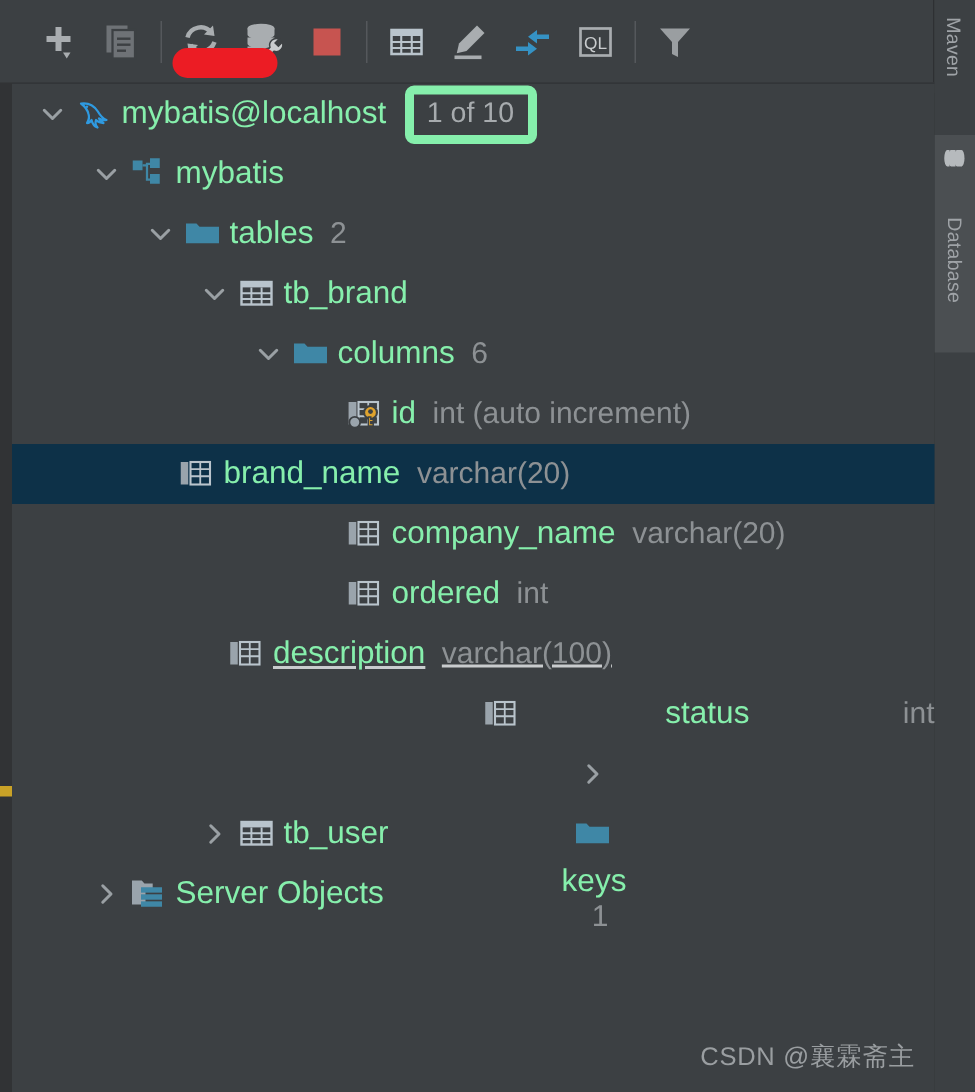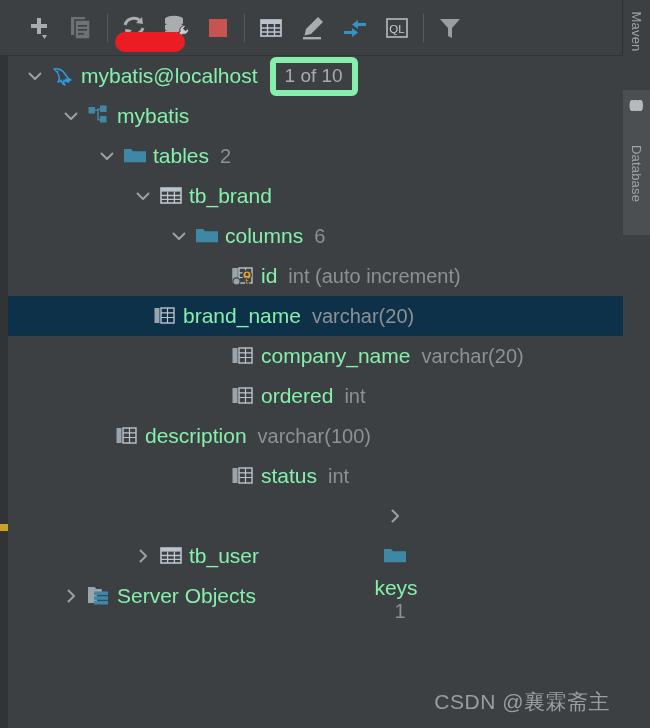--- a/index.html
+++ b/index.html
@@ -66,21 +66,21 @@
   .ico svg{display:block;}
   .lbl{color:#86efac;padding-left:3px;}
   .meta{color:#8d9194;font-size:20px;padding-left:11px;}
   .badge{
     display:inline-block;margin-left:12px;padding:2px 9px 3px;
     border:6px solid #86efac;border-radius:6px;color:#a7abae;font-size:19px;line-height:22px;
   }
 
   
   .watermark{
-    position:absolute;right:40px;bottom:12px;color:#9a9ea1;font-size:21px;
+    position:absolute;right:40px;bottom:12px;color:#9a9ea1;font-size:17px;
     letter-spacing:.5px;
   }
 </style>
 </head>
 <body>
 
 <div class="app">
 
   <div class="gutter"></div>
   <div class="gutter-top"></div>
@@ -280,21 +280,21 @@
             <rect x="2.5" y="5" width="5" height="15" fill="#9aa4ac"></rect>
             <circle cx="6.5" cy="18.5" r="3.6" fill="#9aa4ac" stroke="#3c4043" stroke-width="1.2"></circle>
             <circle cx="17" cy="12" r="4.3" fill="#dfa32e" stroke="#3c4043" stroke-width="1.4"></circle>
             <circle cx="17" cy="11.4" r="1.6" fill="#3c4043"></circle>
             <path d="M15.6 15 v6 h3.2 v-1.6 h-1.6 v-1.3 h1.6 v-1.6 h-1.6 v-1.5 z" fill="#dfa32e" stroke="#3c4043" stroke-width="1"></path>
           </svg>
         </span>
         <span class="lbl">id</span>
         <span class="meta">int (auto increment)</span>
       </div>
-      <div class="row sel" style="padding-left: 116px;">
+      <div class="row sel" style="padding-left: 82px;">
         <span class="twisty"></span>
         <span class="ico">
           <svg width="26" height="26" viewBox="0 0 26 26">
             <rect x="2.5" y="5" width="5" height="15" fill="#9aa4ac"></rect>
             <rect x="9" y="5" width="13" height="15" fill="none" stroke="#b9c4cc" stroke-width="1.4"></rect>
             <path d="M9 9.8 h13 M9 14.5 h13 M15.5 5 v15" stroke="#b9c4cc" stroke-width="1.2"></path>
           </svg>
         </span>
         <span class="lbl">brand_name</span>
         <span class="meta">varchar(20)</span>
@@ -316,33 +316,33 @@
         <span class="ico">
           <svg width="26" height="26" viewBox="0 0 26 26">
             <rect x="2.5" y="5" width="5" height="15" fill="#9aa4ac"></rect>
             <rect x="9" y="5" width="13" height="15" fill="none" stroke="#b9c4cc" stroke-width="1.4"></rect>
             <path d="M9 9.8 h13 M9 14.5 h13 M15.5 5 v15" stroke="#b9c4cc" stroke-width="1.2"></path>
           </svg>
         </span>
         <span class="lbl">ordered</span>
         <span class="meta">int</span>
       </div>
-      <div class="row" style="padding-left: 78px;">
+      <div class="row" style="padding-left: 115px; text-decoration: underline;">
         <span class="twisty"></span>
         <span class="ico">
           <svg width="26" height="26" viewBox="0 0 26 26">
             <rect x="2.5" y="5" width="5" height="15" fill="#9aa4ac"></rect>
             <rect x="9" y="5" width="13" height="15" fill="none" stroke="#b9c4cc" stroke-width="1.4"></rect>
             <path d="M9 9.8 h13 M9 14.5 h13 M15.5 5 v15" stroke="#b9c4cc" stroke-width="1.2"></path>
           </svg>
         </span>
         <span class="lbl">description</span>
         <span class="meta">varchar(100)</span>
       </div>
-      <div class="row" style="padding-left: 194px;">
+      <div class="row" style="padding-left: 194px; justify-content: space-between;">
         <span class="twisty"></span>
         <span class="ico">
           <svg width="26" height="26" viewBox="0 0 26 26">
             <rect x="2.5" y="5" width="5" height="15" fill="#9aa4ac"></rect>
             <rect x="9" y="5" width="13" height="15" fill="none" stroke="#b9c4cc" stroke-width="1.4"></rect>
             <path d="M9 9.8 h13 M9 14.5 h13 M15.5 5 v15" stroke="#b9c4cc" stroke-width="1.2"></path>
           </svg>
         </span>
         <span class="lbl">status</span>
         <span class="meta">int</span>

